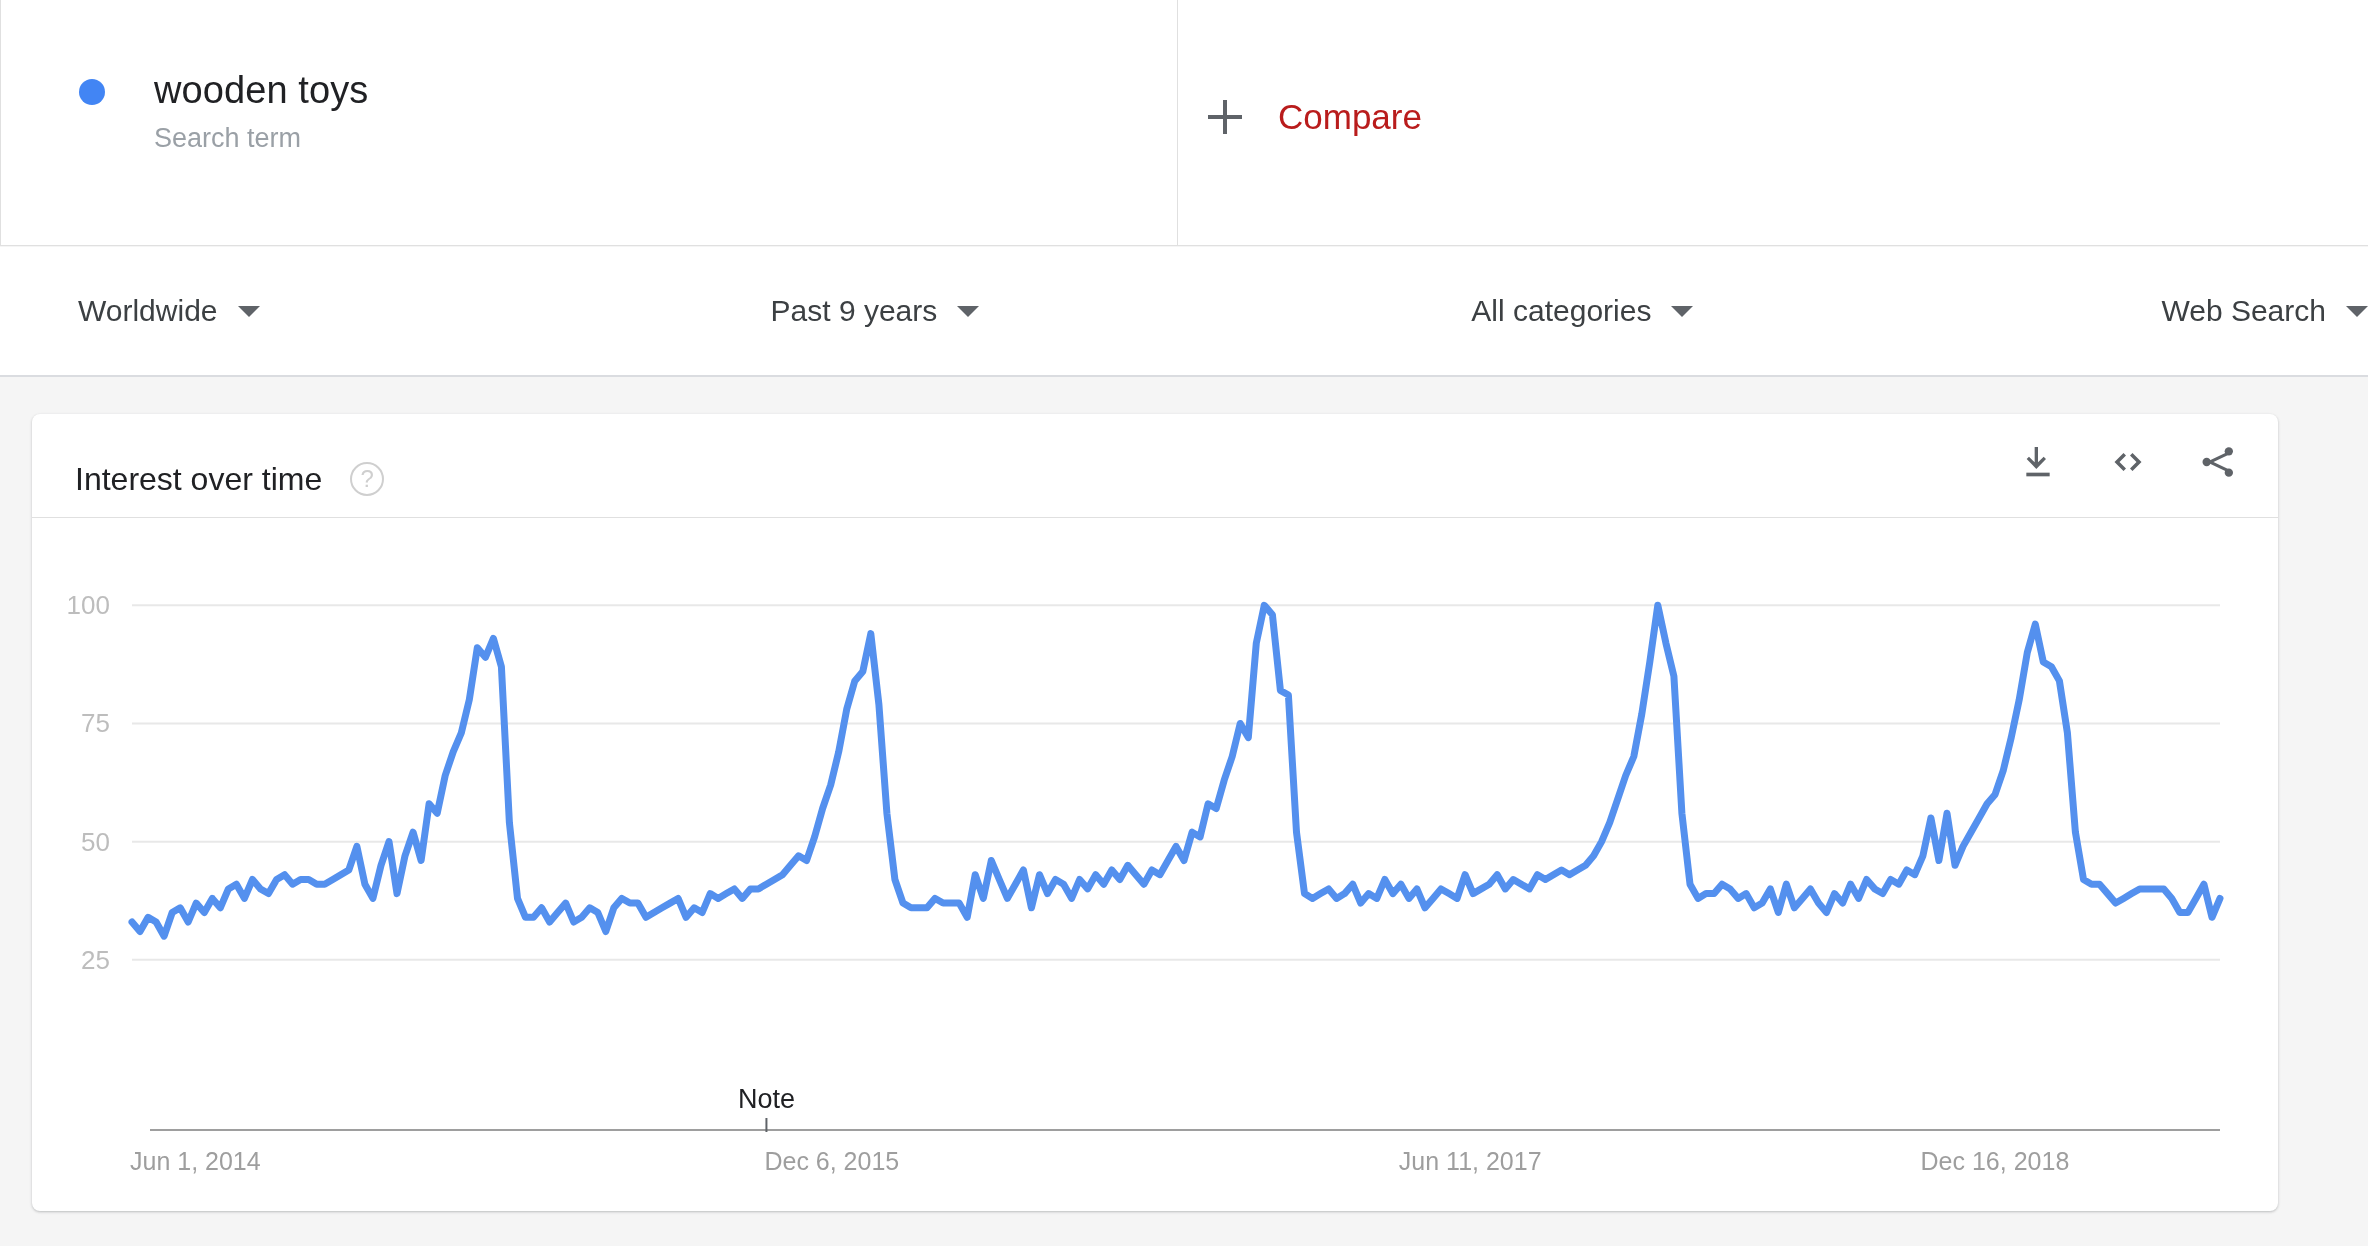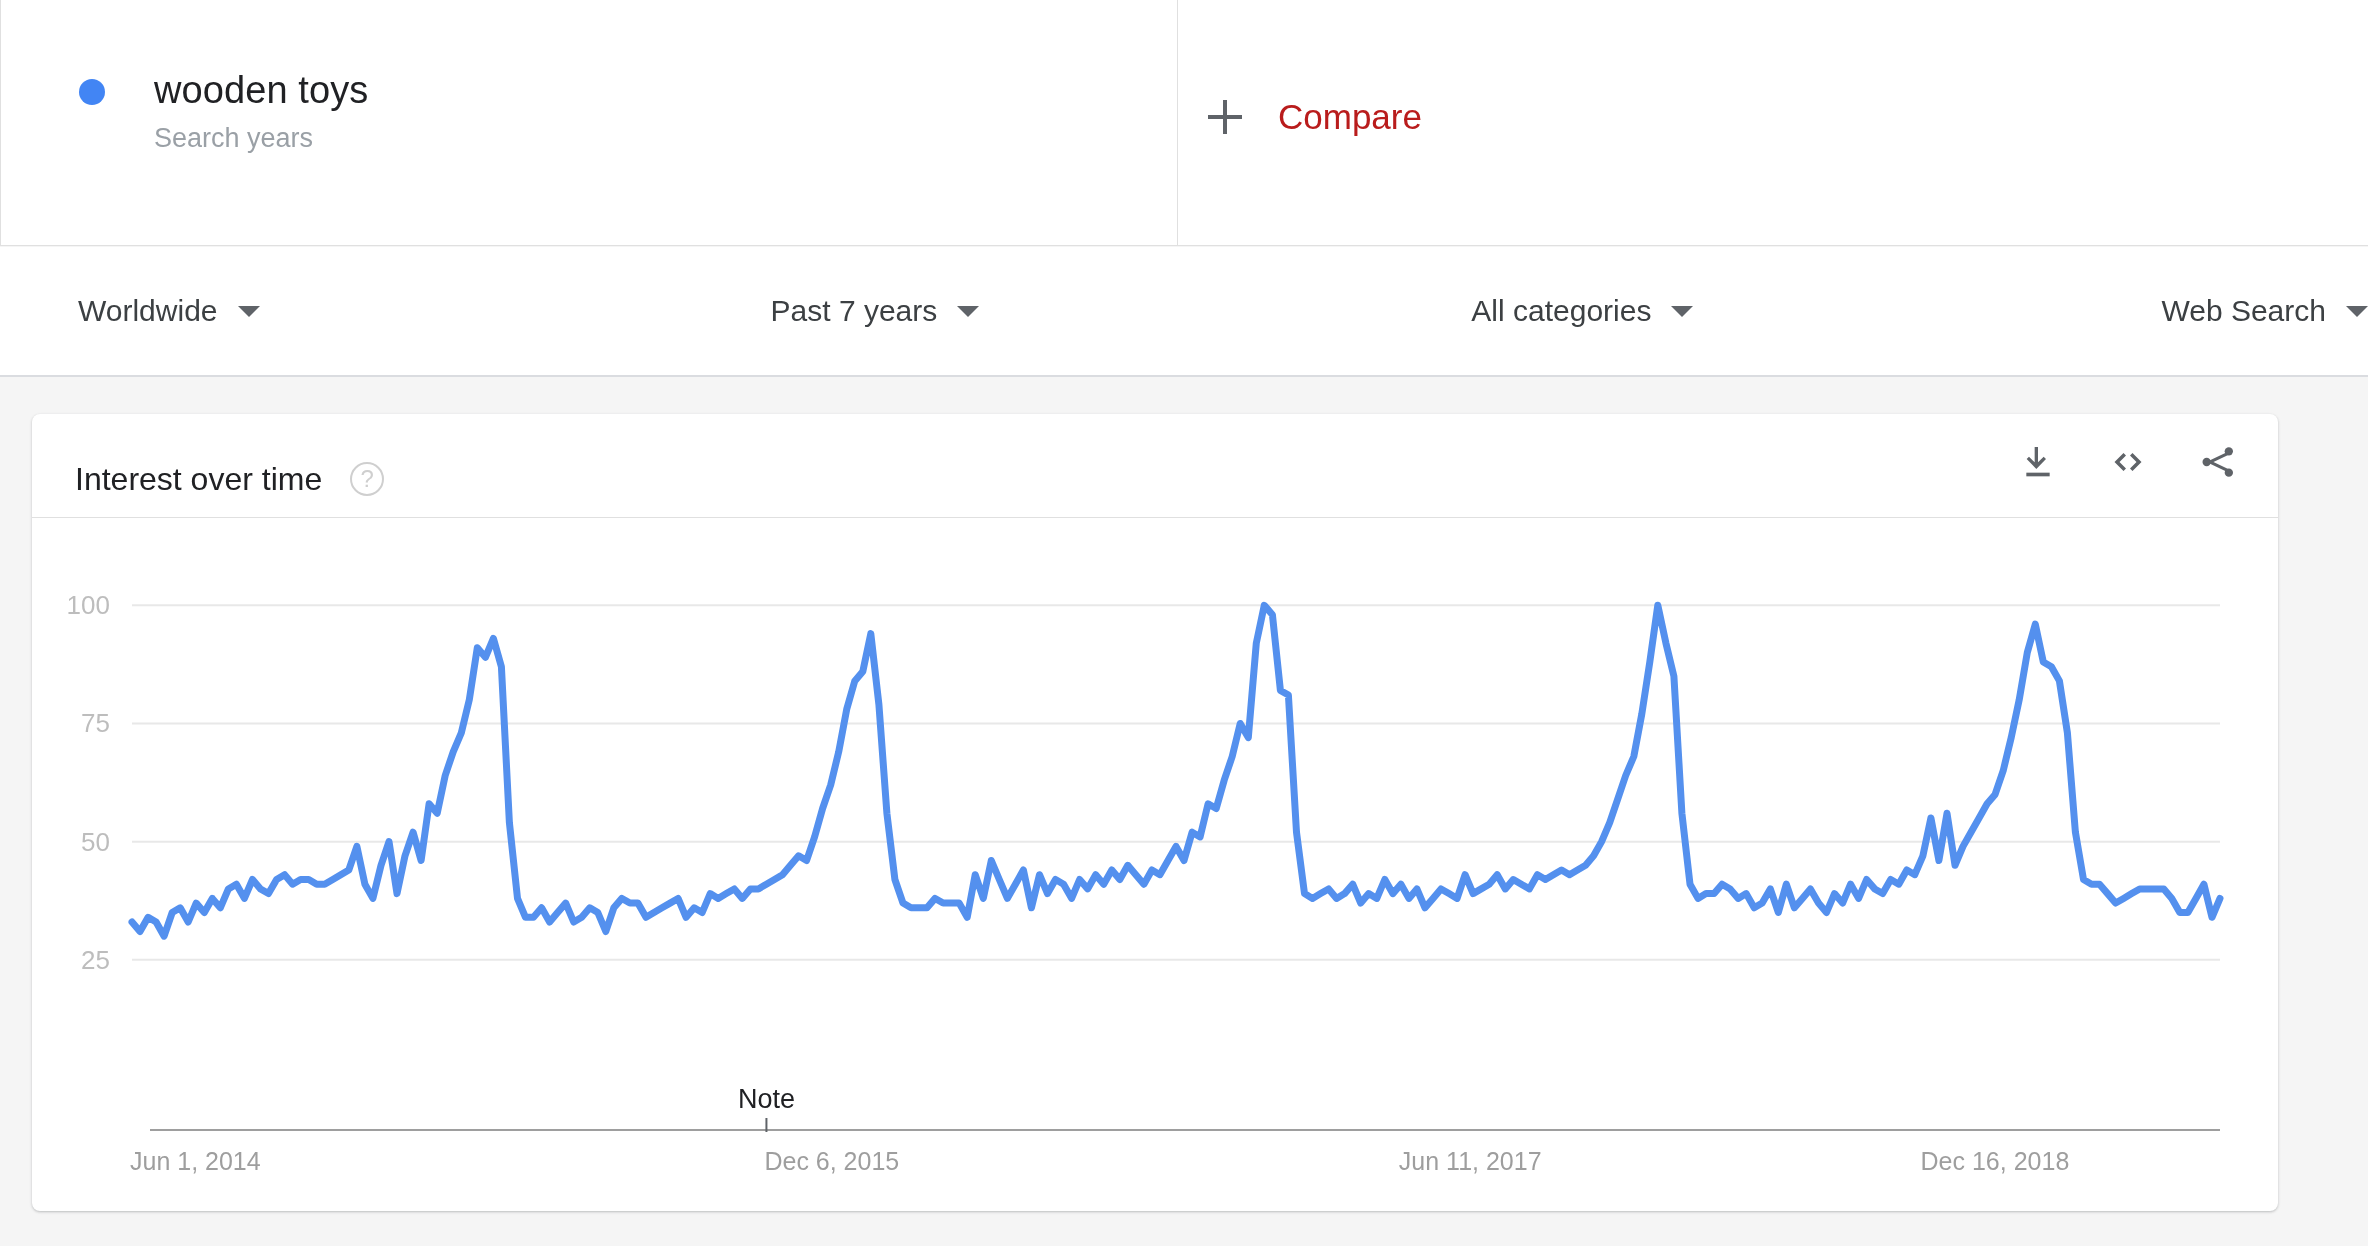--- a/index.html
+++ b/index.html
@@ -158,39 +158,39 @@
 </style>
 </head>
 <body>
 
 <div class="term-bar">
   <div class="term-card">
     <div class="term-inner">
       <div class="term-dot"></div>
       <div>
         <div class="term-title">wooden toys</div>
-        <div class="term-sub">Search years</div>
+        <div class="term-sub">Search term</div>
       </div>
     </div>
   </div>
   <div class="compare-card">
     <div class="compare-btn">
       <span class="plus-icon"></span>
       <span class="compare-label">Compare</span>
     </div>
   </div>
 </div>
 
 <div class="filter-bar">
   <div class="filter" style="margin-left:78px">
     <span class="filter-label">Worldwide</span>
     <span class="caret"></span>
   </div>
   <div class="filter" style="margin-left:95px">
-    <span class="filter-label">Past 7 years</span>
+    <span class="filter-label">Past 9 years</span>
     <span class="caret"></span>
   </div>
   <div class="filter" style="margin-left:76px">
     <span class="filter-label">All categories</span>
     <span class="caret"></span>
   </div>
   <div class="filter" style="margin-left:52px">
     <span class="filter-label">Web Search</span>
     <span class="caret"></span>
   </div>

